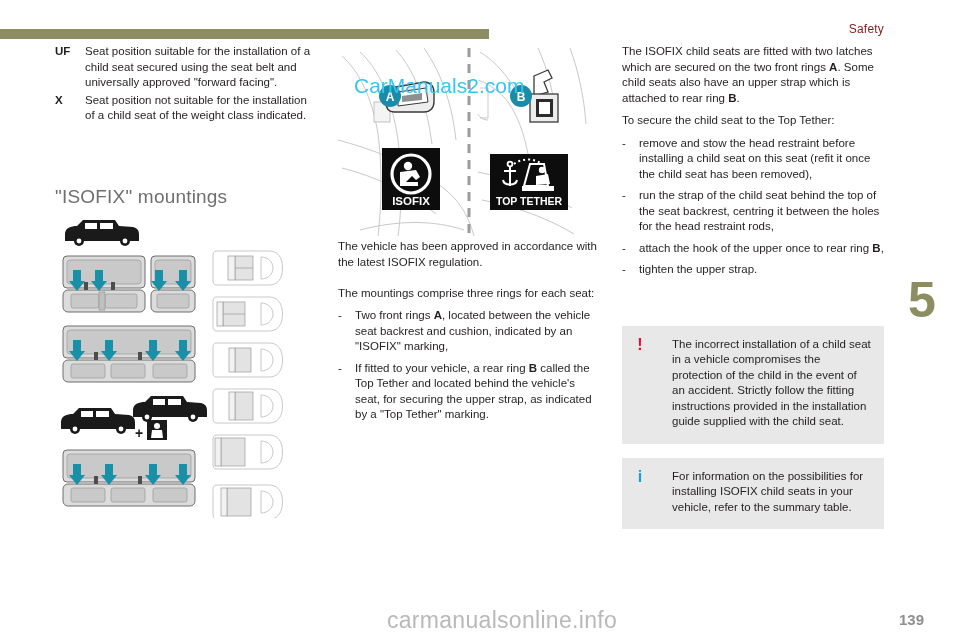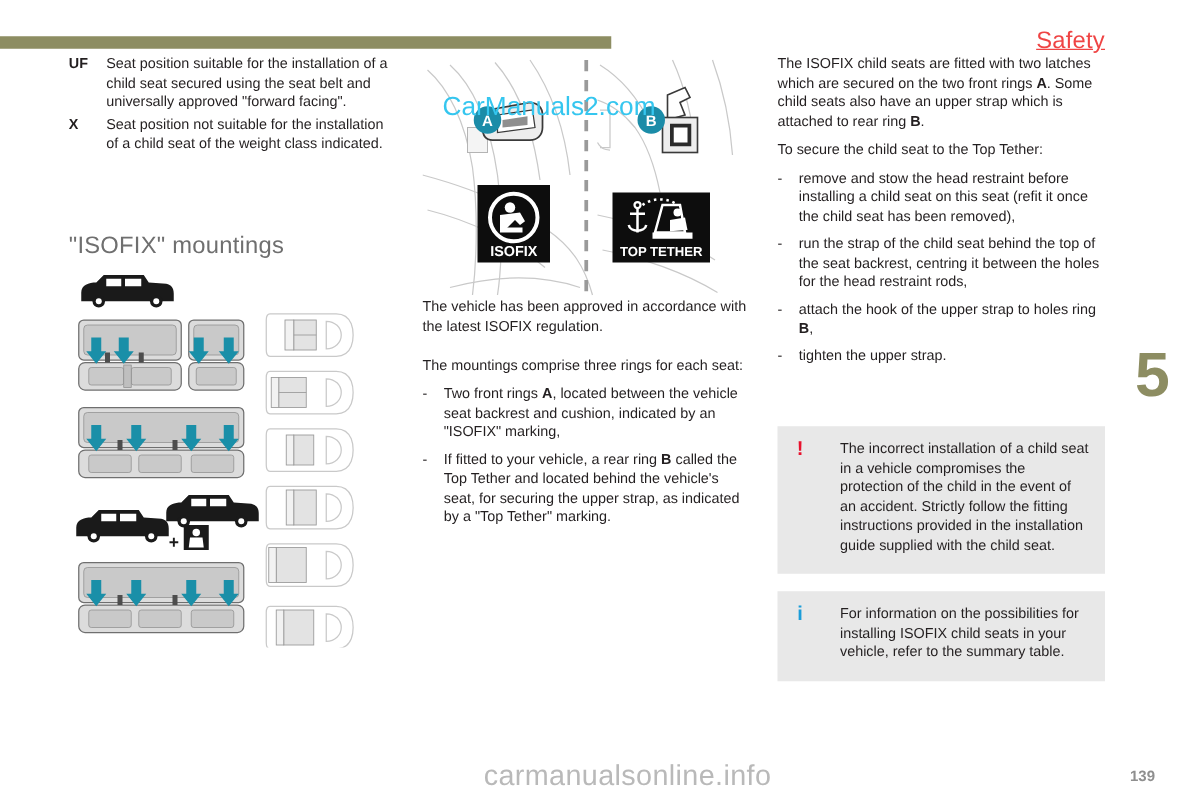--- a/index.html
+++ b/index.html
@@ -22,24 +22,23 @@
     left: 0;
     top: 29px;
     width: 489px;
     height: 10px;
     background: #8d8d62;
   }
   .header-title {
     position: absolute;
     right: 76px;
     top: 22px;
-    font-size: 19px;
-    color: #ef4444;
+    font-size: 12px;
+    color: #7f1d1d;
     letter-spacing: .2px;
-    text-decoration: underline;
   }
 
   
   .chapter-tab {
     position: absolute;
     right: 0;
     top: 200px;
     width: 76px;
     height: 200px;
     background: #ffffff;
@@ -149,21 +148,21 @@
     text-align: center;
     font-size: 23px;
     color: #b9b9b9;
     letter-spacing: .3px;
     padding-left: 44px;
   }
   .page-number {
     position: absolute;
     right: 36px;
     bottom: 12px;
-    font-size: 12px;
+    font-size: 15px;
     color: #8f8f8f;
     font-weight: bold;
   }
 
   
   .illus { display: block; }
   .illus-wrap { position: relative; }
 
   
   .photo-watermark {
@@ -474,21 +473,21 @@
     <li>
       <span class="dash">-</span>
       <span class="txt"><span>remove and stow the head restraint before installing a child seat on this seat (refit it once the child seat has been removed),</span><b></b><span></span></span>
     </li>
     <li>
       <span class="dash">-</span>
       <span class="txt"><span>run the strap of the child seat behind the top of the seat backrest, centring it between the holes for the head restraint rods,</span><b></b><span></span></span>
     </li>
     <li>
       <span class="dash">-</span>
-      <span class="txt"><span>attach the hook of the upper strap to holes ring </span><b>B</b><span>,</span></span>
+      <span class="txt"><span>attach the hook of the upper once to rear ring </span><b>B</b><span>,</span></span>
     </li>
     <li>
       <span class="dash">-</span>
       <span class="txt"><span>tighten the upper strap.</span><b></b><span></span></span>
     </li>
   </ul>
 
   <div style="height:38px"></div>
 
   <div class="callout">

